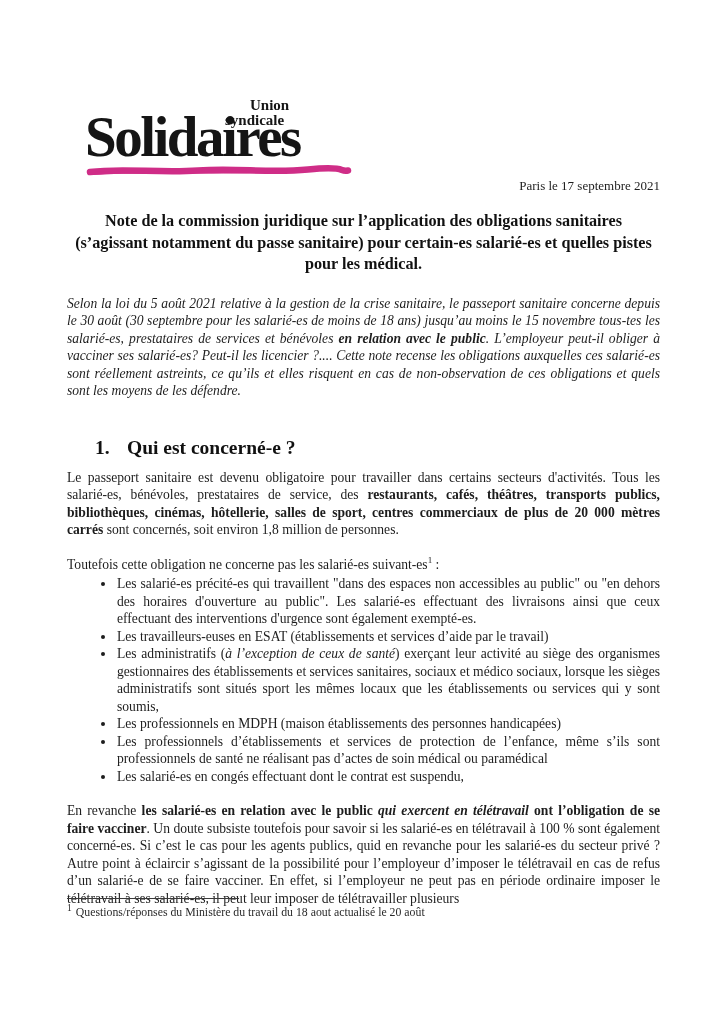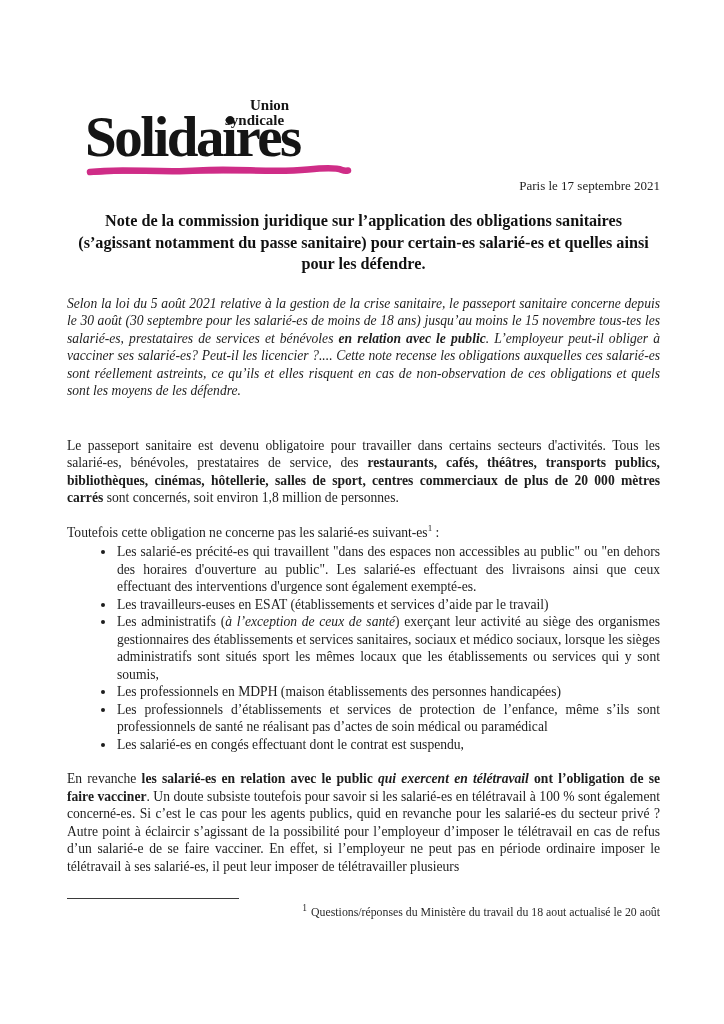--- a/index.html
+++ b/index.html
@@ -45,21 +45,21 @@
   }
   ul.exemptions li{
     font-size:13.6px;line-height:17.5px;text-align:justify;padding-left:1px;
   }
   .b{font-weight:bold;}
   .i{font-style:italic;}
   sup{font-size:9px;line-height:0;}
   
   .footnote{position:absolute;left:67px;top:898px;width:593px;}
   .footnote-rule{width:172px;border:none;border-top:1.4px solid #3a3a3a;margin:0 0 6px 0;}
-  .footnote-text{font-size:11.8px;color:#2a2a2a;text-align:right;}
+  .footnote-text{font-size:11.8px;color:#2a2a2a;}
   .footnote-text sup{font-size:9.5px;margin-right:4px;}
 </style>
 </head>
 <body>
 
 <div class="page">
 
   <div class="logo">
     <div class="logo-top">
       <div class="union">Union</div>
@@ -69,24 +69,25 @@
     <svg class="logo-underline" width="266" height="14" viewBox="0 0 266 14">
       <path d="M4 8 C 38 3.5, 72 9.5, 112 6.5 S 182 9.5, 222 5.5 S 252 8, 262 6.5" fill="none" stroke="#cf2d87" stroke-width="6.5" stroke-linecap="round"></path>
       <path d="M8 9.5 C 60 6, 130 10, 200 7" fill="none" stroke="#cf2d87" stroke-width="3" stroke-linecap="round" opacity="0.85"></path>
     </svg>
   </div>
 
   <div class="date-line">Paris le 17 septembre 2021</div>
 
   <div class="content">
 
-    <h1 class="doc-title">Note de la commission juridique sur l’application des obligations sanitaires (s’agissant notamment du passe sanitaire) pour certain-es salarié-es et quelles ainsi pour les défendre.</h1>
+    <h1 class="doc-title">Note de la commission juridique sur l’application des obligations sanitaires (s’agissant notamment du passe sanitaire) pour certain-es salarié-es et quelles pistes pour les médical.</h1>
 
     <p class="body-text intro"><span class="i">Selon la loi du 5 août 2021 relative à la gestion de la crise sanitaire, le passeport sanitaire concerne depuis le 30 août (30 septembre pour les salarié-es de moins de 18 ans) jusqu’au moins le 15 novembre tous-tes les salarié-es, prestataires de services et bénévoles </span><span class="b i">en relation avec le public</span><span class="i">. L’employeur peut-il obliger à vacciner ses salarié-es? Peut-il les licencier ?.... Cette note recense les obligations auxquelles ces salarié-es sont réellement astreints, ce qu’ils et elles risquent en cas de non-observation de ces obligations et quels sont les moyens de les défendre.</span></p>
 
+    <h2 class="section-heading"><span class="num">1.</span><span>Qui est concerné-e ?</span></h2>
 
     <p class="body-text"><span>Le passeport sanitaire est devenu obligatoire pour travailler dans certains secteurs d'activités. Tous les salarié-es, bénévoles, prestataires de service, des </span><span class="b">restaurants, cafés, théâtres, transports publics, bibliothèques, cinémas, hôtellerie, salles de sport, centres commerciaux de plus de 20 000 mètres carrés</span><span> sont concernés, soit environ 1,8 million de personnes.</span></p>
 
     <p class="body-text after-gap"><span>Toutefois cette obligation ne concerne pas les salarié-es suivant-es</span><sup>1</sup><span> :</span></p>
 
     <ul class="exemptions">
         <li><span>Les salarié-es précité-es qui travaillent "dans des espaces non accessibles au public" ou "en dehors des horaires d'ouverture au public". Les salarié-es effectuant des livraisons ainsi que ceux effectuant des interventions d'urgence sont également exempté-es.</span></li>
         <li><span>Les travailleurs-euses en ESAT (établissements et services d’aide par le travail)</span></li>
         <li><span>Les administratifs (</span><span class="i">à l’exception de ceux de santé</span><span>) exerçant leur activité au siège des organismes gestionnaires des établissements et services sanitaires, sociaux et médico sociaux, lorsque les sièges administratifs sont situés sport les mêmes locaux que les établissements ou services qui y sont soumis,</span></li>
         <li><span>Les professionnels en MDPH (maison établissements des personnes handicapées)</span></li>

